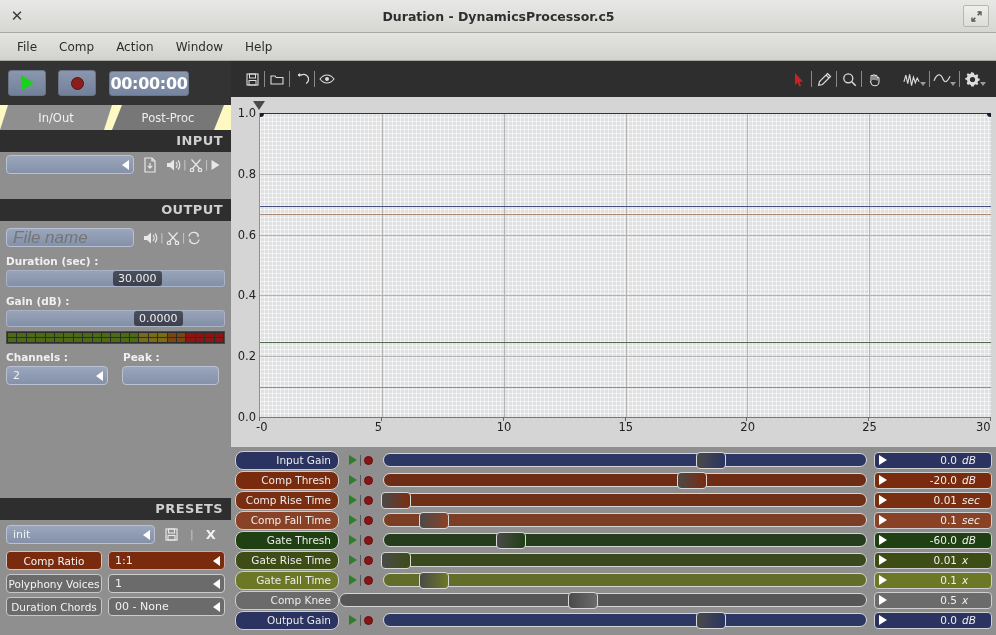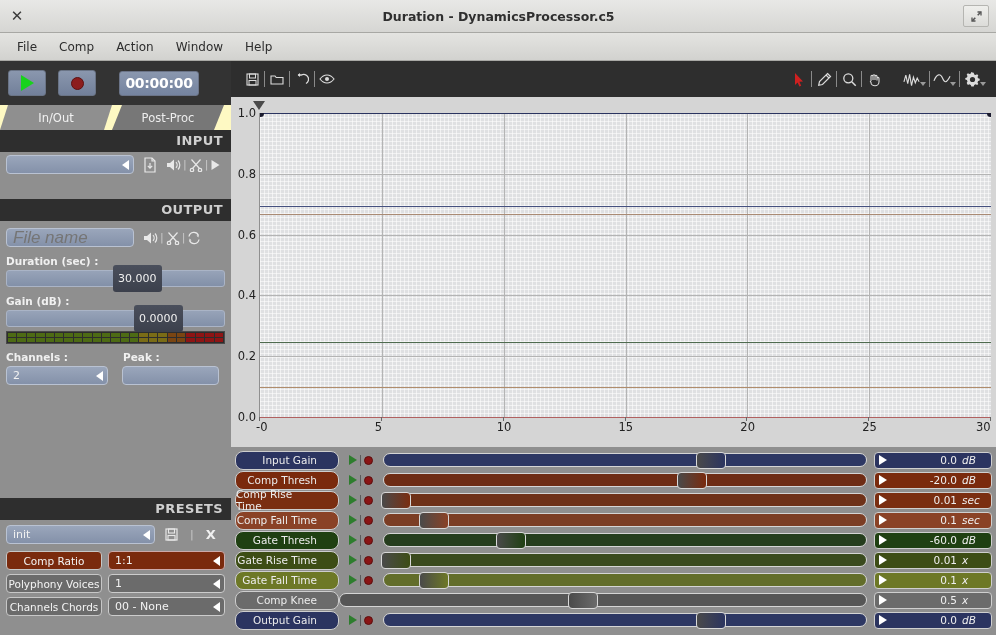--- a/index.html
+++ b/index.html
@@ -59,24 +59,24 @@
   .tbtn {
     width:38px; height:26px; border:1px solid #6a7486; border-radius:3px;
     background:linear-gradient(#8a97ae,#72809a);
     display:flex; align-items:center; justify-content:center;
     cursor:pointer; margin-left:8px;
   }
   .tbtn.rec { margin-left:12px; }
   .tri-play { width:0;height:0;border-left:13px solid #18d21c;border-top:8px solid transparent;border-bottom:8px solid transparent; }
   .dot-rec { width:13px;height:13px;border-radius:50%;background:#8c1d1d;border:1px solid #5d1010; }
   .timecode {
-    margin-left:23px; width:80px; height:25px;
+    margin-left:13px; width:80px; height:25px;
     background:linear-gradient(#8a97ae,#7584a0);
     border:1px solid #6b7488; border-radius:3px;
-    color:#fff; font-weight:bold; font-size:14px;
+    color:#fff; font-weight:bold; font-size:16px;
     display:flex; align-items:center; justify-content:center;
     font-family:"DejaVu Sans", sans-serif; letter-spacing:-0.3px;
   }
 
   .tabs {
     position:absolute; left:0; top:44px; width:231px; height:25px;
     background:#fef9c3;
     display:flex;
   }
   .tab {
@@ -112,21 +112,21 @@
     height:19px; display:flex; align-items:center; justify-content:flex-end;
     color:#e9ecf2; font-size:17px; padding:0 6px; font-style:italic;
   }
   .sliderfield {
     position:relative; height:17px; border-radius:3px;
     background:linear-gradient(#97a3b8,#8290a8);
     border:1px solid #aab4c6;
     display:flex; align-items:center;
   }
   .sliderfield .bubble {
-    position:absolute; height:27px; border-radius:3px;
+    position:absolute; height:15px; border-radius:3px;
     background:linear-gradient(#4a4f5c,#3c404c);
     color:#f0f0f0; font-size:11px; display:flex; align-items:center;
     justify-content:center; padding:0 5px;
   }
   .iconbtn { color:#e6e6e6; cursor:pointer; display:flex; align-items:center; }
   .sep { color:#c8c8c8; margin:0 2px; }
 
   .ledmeter {
     margin:4px 6px 0 6px; height:13px; background:#2d2d2d;
     border:1px solid #4a4a4a; display:flex; flex-direction:column; gap:1px; padding:1px;
@@ -198,21 +198,21 @@
 
   
   .params {
     position:absolute; left:231px; top:447px; width:765px; height:188px;
     background:#8f8f8f; padding-top:3px;
   }
   .pstrip { display:flex; align-items:center; height:20px; margin-bottom:0px; padding:0 4px; }
   .pname {
     flex:0 0 104px; height:19px; border-radius:8px;
     display:flex; align-items:center; justify-content:flex-end;
-    padding-right:21px; color:#ececec; font-size:10.5px;
+    padding-right:7px; color:#ececec; font-size:10.5px;
     border:1px solid #cdcdcd;
   }
   .mini { display:flex; align-items:center; width:44px; justify-content:center; gap:3px; }
   .mtri { width:0;height:0;border-left:8px solid #2d7d2d;border-top:5px solid transparent;border-bottom:5px solid transparent; cursor:pointer;}
   .mbar { width:1px; height:11px; background:#5a5a5a; }
   .mdot { width:9px;height:9px;border-radius:50%;background:#8a1414;border:1px solid #5c0e0e; cursor:pointer;}
   .track {
     flex:1; height:14px; border-radius:7px; position:relative;
     border:1px solid #d5d5d5;
   }
@@ -448,21 +448,21 @@
         </div>
       </div>
       <div class="prow">
         <div class="pbtn" style="background:#6b6b6b;">Polyphony Voices</div>
         <div class="combo pcombo" style="background:#6b6b6b;border-color:#ccc;">
           <div class="cval">1</div>
           <div class="caret-l"></div>
         </div>
       </div>
       <div class="prow">
-        <div class="pbtn" style="background:#6b6b6b;">Channels Chords</div>
+        <div class="pbtn" style="background:#6b6b6b;">Duration Chords</div>
         <div class="combo pcombo" style="background:#6b6b6b;border-color:#ccc;">
           <div class="cval">00 - None</div>
           <div class="caret-l"></div>
         </div>
       </div>
     </div>
   </div>
 
   <div class="toolbar">
     <div class="tbicons">

